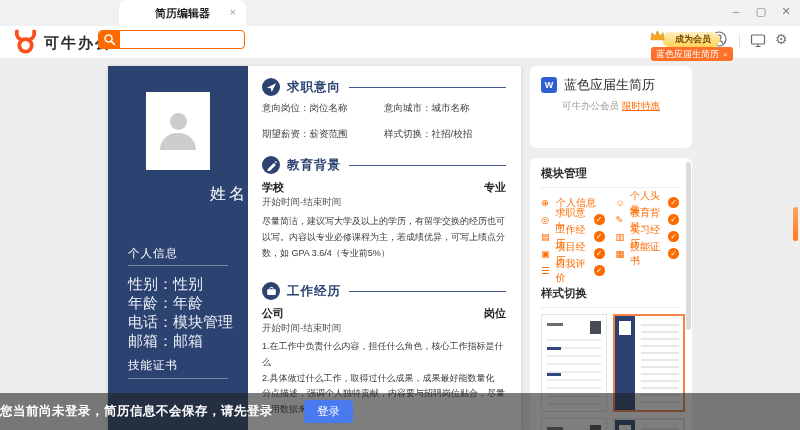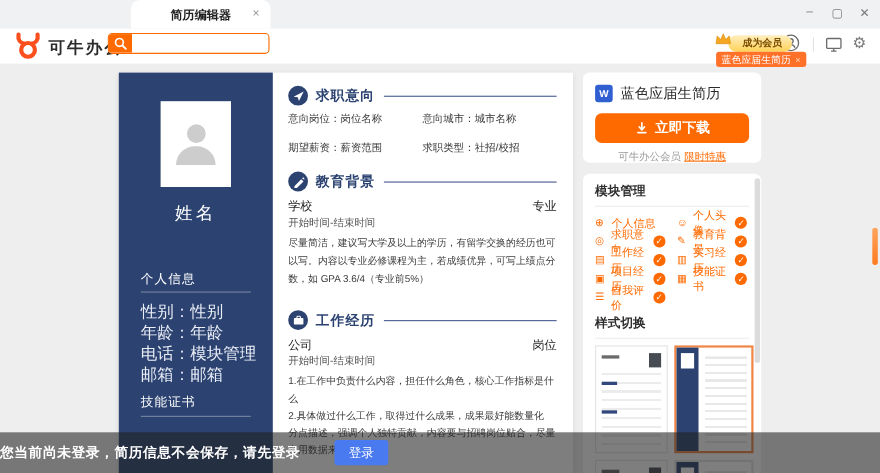--- a/index.html
+++ b/index.html
@@ -36,32 +36,32 @@
 
   
   .main{position:absolute;top:58px;left:0;right:0;bottom:0;background:#eeeeef}
 
   
   .sheet{position:absolute;left:108px;top:8px;width:413px;height:364px;background:#fff;box-shadow:0 1px 5px rgba(0,0,0,.13)}
   .side{position:absolute;left:0;top:0;width:140px;height:100%;background:#2c4371}
   .photo{position:absolute;left:38px;top:26px;width:64px;height:78px;background:#fff;display:flex;flex-direction:column;align-items:center;justify-content:center}
   .ph-head{width:17px;height:17px;border-radius:50%;background:#cdcdcd;margin-bottom:3px}
   .ph-body{width:36px;height:17px;border-radius:17px 17px 0 0;background:#cdcdcd}
-  .side-name{position:absolute;left:0;top:118px;width:100%;text-align:center;color:#fff;font-size:16px;letter-spacing:3px}
+  .side-name{position:absolute;left:0;top:118px;width:100%;text-align:right;color:#fff;font-size:16px;letter-spacing:3px}
   .side-h{position:absolute;left:20px;color:#fff;font-size:11.5px;letter-spacing:1px}
   .side-hr{position:absolute;left:20px;width:100px;height:1px;background:rgba(255,255,255,.35)}
   .side-rows{position:absolute;left:20px;top:208px;color:#e9edf6;font-size:15px;line-height:19px}
 
   .sbody{position:absolute;left:140px;top:0;right:0;bottom:0}
   .sec{position:absolute;left:14px;right:15px;display:flex;align-items:center}
   .sec-ic{width:18px;height:18px;border-radius:50%;background:#2c4371;display:flex;align-items:center;justify-content:center;flex:0 0 18px}
   .sec-title{font-size:12.5px;font-weight:700;color:#2c4371;letter-spacing:1px;margin-left:7px}
   .sec-rule{flex:1;height:1px;background:#44598e;margin-left:8px}
   .intent-grid{position:absolute;left:14px;right:15px;top:36px;display:grid;grid-template-columns:1fr 1fr;row-gap:13px;font-size:9.5px;color:#3b3b3b}
-  .org-row{position:absolute;left:14px;right:15px;display:flex;justify-content:space-between;font-size:11px;font-weight:400;color:#1f1f1f}
+  .org-row{position:absolute;left:14px;right:15px;display:flex;justify-content:space-between;font-size:11px;font-weight:700;color:#1f1f1f}
   .dates{position:absolute;left:14px;font-size:9.5px;color:#555}
   .para{position:absolute;left:14px;right:15px;font-size:9px;color:#3c3c3c;line-height:1.75}
   .para div{white-space:normal}
 
   
   .card{position:absolute;left:530px;width:162px;background:#fff;border-radius:6px}
   .card1{top:8px;height:82px}
   .c1-head{display:flex;align-items:center;gap:7px;padding:10px 11px 0}
   .word-ic{width:16px;height:16px;background:#2f5fd0;border-radius:3px;color:#fff;font-size:9px;font-weight:700;display:flex;align-items:center;justify-content:center}
   .c1-title{font-size:13px;font-weight:400;color:#2b2b2b}
@@ -181,21 +181,21 @@
                 <path d="M1 6.4 L11 1.4 L6.3 10.8 L5.1 6.9 Z" fill="#fff"></path>
               </svg>
           </span>
           <span class="sec-title">求职意向</span>
           <span class="sec-rule"></span>
         </div>
         <div class="intent-grid">
           <div>意向岗位：岗位名称</div>
           <div>意向城市：城市名称</div>
           <div>期望薪资：薪资范围</div>
-          <div>求职类型：社招/校招</div>
+          <div>样式切换：社招/校招</div>
         </div>
 
         <div class="sec" style="top:90px">
           <span class="sec-ic">
             <svg width="11" height="11" viewBox="0 0 12 12">
                 <path d="M2 9.8 L8.6 3.2 L10.8 5.4 L4.2 12 L1.6 12 Z M9.4 2.4 L10.6 1.2 L11.8 2.4 L11.6 3.6 Z" fill="#fff"></path>
               </svg>
           </span>
           <span class="sec-title">教育背景</span>
           <span class="sec-rule"></span>
@@ -228,27 +228,20 @@
           <div>分点描述，强调个人独特贡献，内容要与招聘岗位贴合，尽量多用数据来表达</div>
         </div>
       </div>
     </div>
 
     <div class="card card1">
       <div class="c1-head">
         <span class="word-ic">W</span>
         <span class="c1-title">蓝色应届生简历</span>
       </div>
-      <button class="dl-btn">
-        <svg width="13" height="13" viewBox="0 0 16 16">
-          <path d="M8 2 V9 M5 6.5 L8 10 L11 6.5" stroke="#fff" stroke-width="1.8" fill="none" stroke-linecap="round" stroke-linejoin="round"></path>
-          <path d="M3.5 13 H12.5" stroke="#fff" stroke-width="1.8" stroke-linecap="round"></path>
-        </svg>
-        <span>立即下载</span>
-      </button>
       <div class="c1-note">
         <span>可牛办公会员</span><span class="lnk">限时特惠</span>
       </div>
     </div>
 
     <div class="card card2">
       <div class="p-h">模块管理</div>
       <div class="p-hr"></div>
       <div class="mod-grid">
         <div class="mod">

